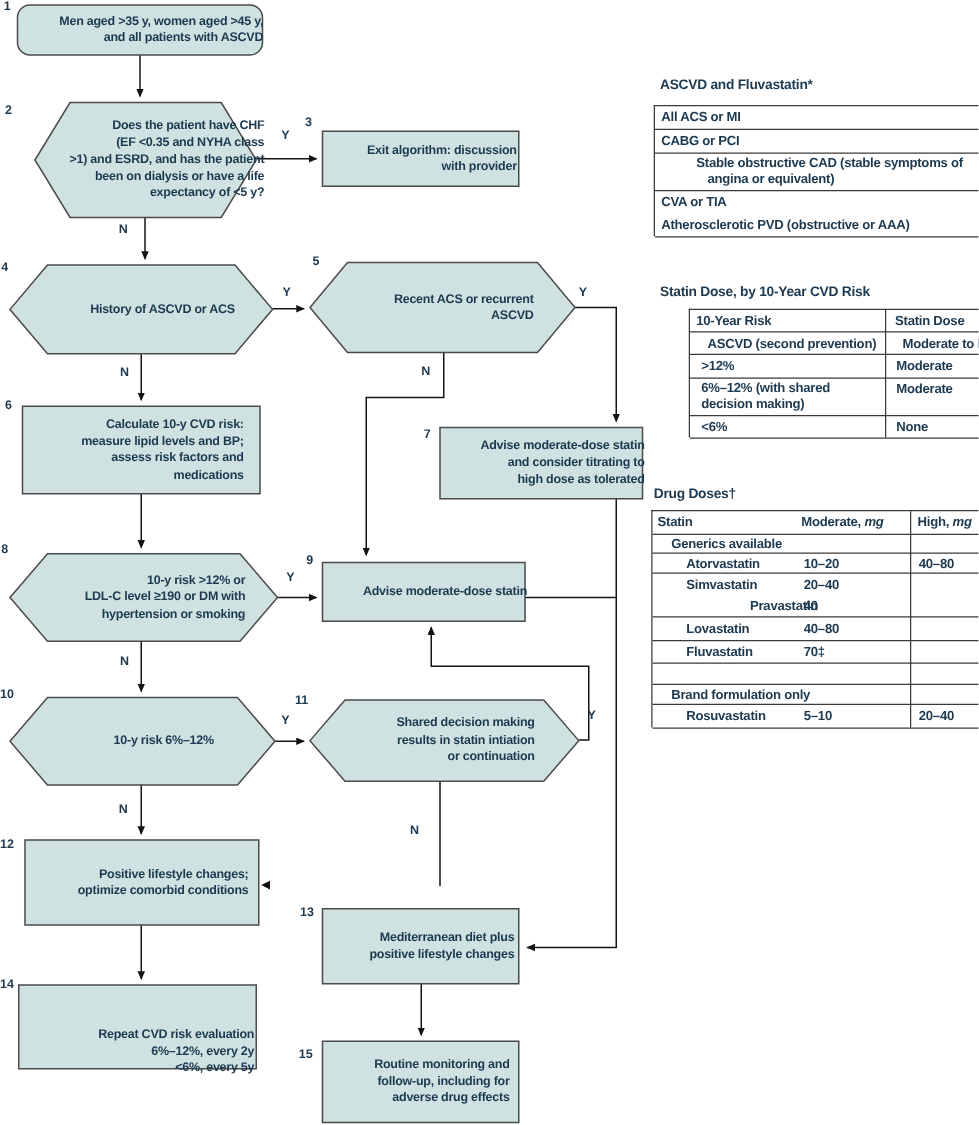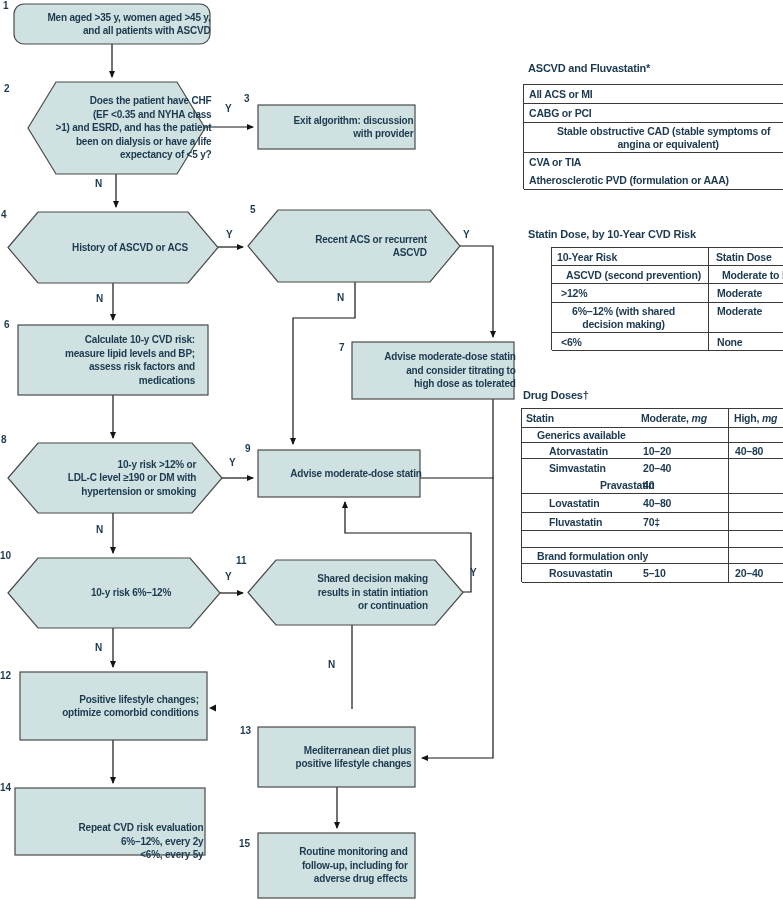--- a/index.html
+++ b/index.html
@@ -9,21 +9,21 @@
   .node{position:absolute;display:flex;align-items:center;justify-content:center;
         text-align:right;white-space:pre-line;font-size:10px;font-weight:bold;
         color:var(--text);line-height:13.5px;letter-spacing:-0.2px;z-index:2;padding-left:17px;}
   .num{position:absolute;font-size:10px;font-weight:bold;color:var(--text);z-index:2;}
   .yn{position:absolute;font-size:10px;font-weight:bold;color:var(--text);z-index:2;}
   .tbl-title{position:absolute;font-size:11px;font-weight:bold;color:var(--text);
              letter-spacing:-0.2px;z-index:2;}
   .tbl{position:absolute;border-left:1px solid var(--rule);border-top:1px solid var(--rule);
        font-size:10.5px;font-weight:bold;color:var(--text);letter-spacing:-0.2px;z-index:2;
        box-sizing:border-box;}
-  .trow{position:relative;box-sizing:border-box;text-align:center;}
+  .trow{position:relative;box-sizing:border-box;}
   .bb{border-bottom:1px solid var(--rule);}
   .cell{position:absolute;top:50%;transform:translateY(-50%);white-space:nowrap;}
   .two-line{top:50%;transform:translateY(-50%);line-height:13.5px;}
   .vsep{position:absolute;top:0;bottom:0;width:1px;background:var(--rule);}
   .it{font-style:italic;}
 </style>
 </head>
 <body>
 
 <div id="canvas">
@@ -154,41 +154,41 @@
     <div class="trow bb" style="height:30px;">
       <div class="two-line" style="position:absolute;left:0;margin-left:28px;">
         <div style="padding-left:5px;">Stable obstructive CAD (stable symptoms of</div>
         <div style="padding-left:14px;">angina or equivalent)</div>
       </div>
     </div>
     <div class="trow" style="height:18px;">
         <span class="cell" style="left:5px;">CVA or TIA</span>
       </div>
     <div class="trow bb" style="height:19px;">
-        <span class="cell" style="left:5px;">Atherosclerotic PVD (formulation or AAA)</span>
+        <span class="cell" style="left:5px;">Atherosclerotic PVD (obstructive or AAA)</span>
       </div>
   </div>
 
   <div class="tbl-title" style="left:528px;top:228px;">Statin Dose, by 10-Year CVD Risk</div>
   <div class="tbl" style="left:523px;top:247px;width:296px;height:103px;margin-left:28px;">
     <div class="vsep" style="left:156px;"></div>
     <div class="trow bb" style="height:18px;">
       <span class="cell" style="left:5px;">10-Year Risk</span>
       <span class="cell" style="left:164px;">Statin Dose</span>
     </div>
     <div class="trow bb" style="height:18px;">
       <span class="cell" style="left:14px;">ASCVD (second prevention)</span>
       <span class="cell" style="left:170px;">Moderate to high</span>
     </div>
     <div class="trow bb" style="height:19px;">
       <span class="cell" style="left:9px;">&gt;12%</span>
       <span class="cell" style="left:165px;">Moderate</span>
     </div>
     <div class="trow bb" style="height:30px;">
-      <div class="two-line" style="position:absolute;left:11px;">
+      <div class="two-line" style="position:absolute;left:0;">
         <div style="padding-left:9px;">6%–12% (with shared</div>
         <div style="padding-left:9px;">decision making)</div>
       </div>
       <span style="position:absolute;left:165px;top:2px;">Moderate</span>
     </div>
     <div class="trow bb" style="height:18px;">
       <span class="cell" style="left:9px;">&lt;6%</span>
       <span class="cell" style="left:165px;">None</span>
     </div>
   </div>

